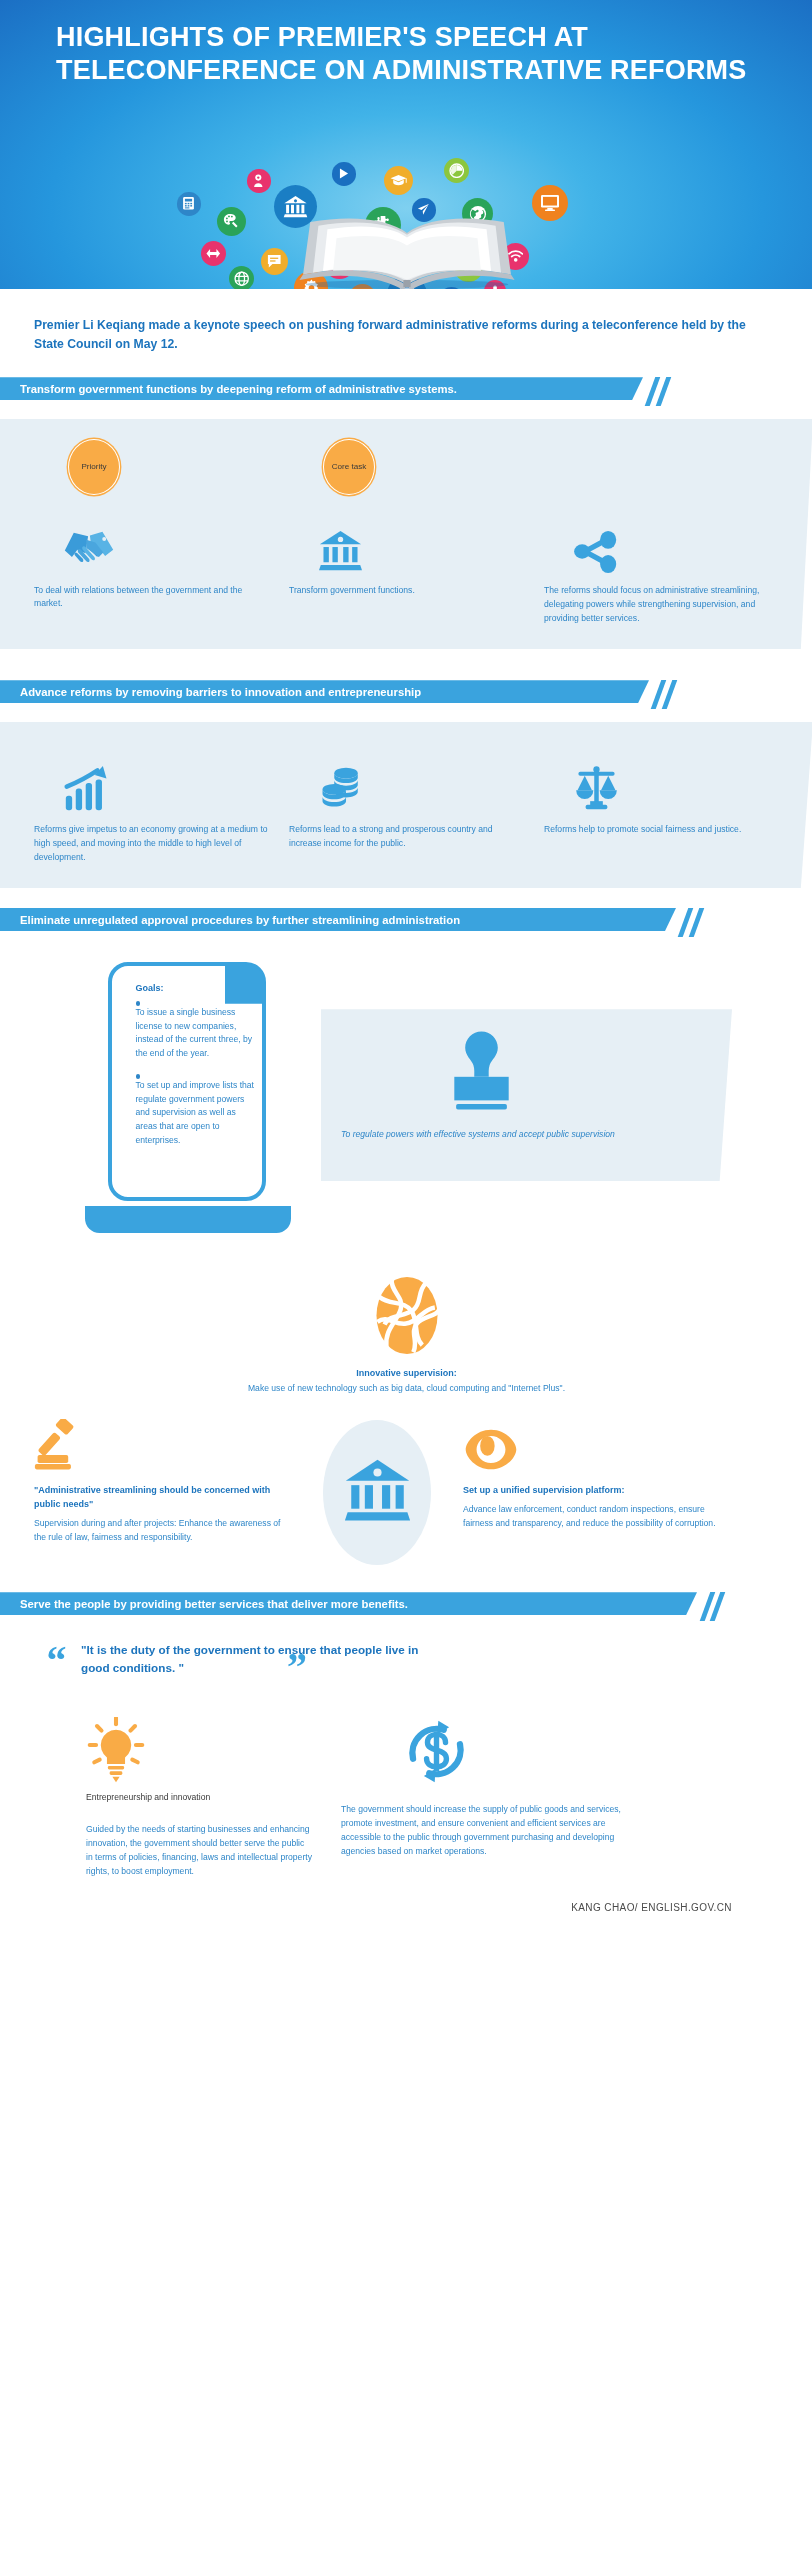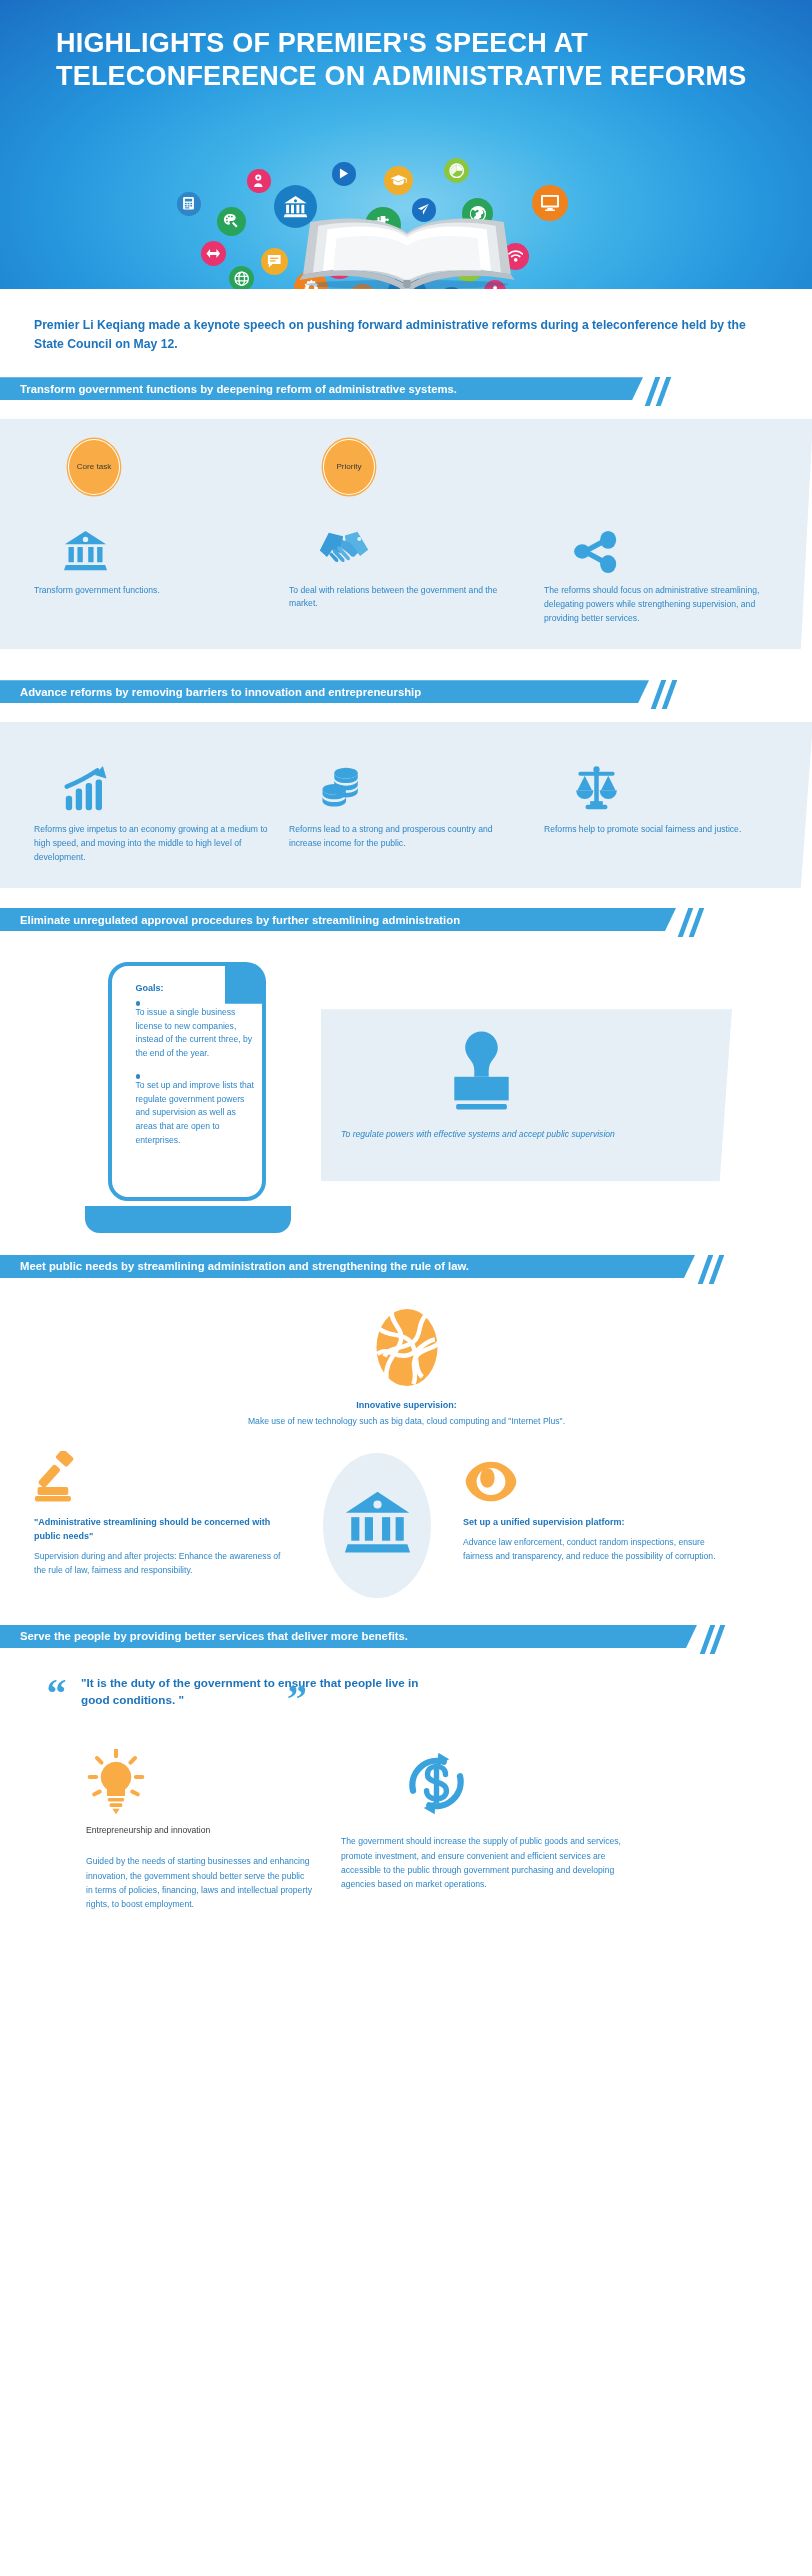--- a/index.html
+++ b/index.html
@@ -13,21 +13,21 @@
 
   
   .hero {
     position: relative;
     height: 289px;
     background: radial-gradient(ellipse at 50% 72%, #7fd0f0 0%, #41b3e8 32%, #2596dd 62%, #1b6fc4 100%);
     overflow: hidden;
   }
   .hero-title {
     position: absolute;
-    left: 56px; top: 27px;
+    left: 56px; top: 21px;
     width: 714px;
     color: #ffffff;
     font-size: 27px;
     font-weight: bold;
     line-height: 1.22;
     letter-spacing: 0.2px;
     text-transform: uppercase;
   }
   .icon-cloud { position: absolute; left: 0; top: 108px; width: 813px; height: 126px; }
   .ic {
@@ -398,20 +398,39 @@
   <div class="intro">Premier Li Keqiang made a keynote speech on pushing forward administrative reforms during a teleconference held by the State Council on May 12.</div>
 
   <div class="bar-wrap">
     <div class="bar" style="width:643px;">Transform government functions by deepening reform of administrative systems.</div>
     <div class="slash" style="left:650px;"></div>
     <div class="slash" style="left:661px;"></div>
   </div>
 
   <div class="panel">
     <div class="cols">
+      <div class="col">
+        <div class="badge">
+            <span>Priority</span>
+          </div>
+        <div class="ficon">
+          <svg width="52" height="43" viewBox="0 0 58 48">
+              <path d="M30 6l14-4 12 20-9 7-7-9-8 3z" fill="#58b3e5"></path>
+              <circle cx="46" cy="10" r="2.2" fill="#e6eff5"></circle>
+              <path d="M28 7L12 3 2 23l8 7 6-8 9 4z" fill="#3a9bd9"></path>
+              <path d="M16 26c-2-2-4 0-3 2l6 7c2 2 5 0 3-3z" fill="#3a9bd9"></path>
+              <path d="M20 22c-2-2-5 0-3 3l9 10c2 2 5 0 3-3z" fill="#4aa6de"></path>
+              <path d="M25 19c-2-2-5 0-3 3l10 11c2 2 5 0 3-3z" fill="#58b3e5"></path>
+              <path d="M31 17c-2-2-5 0-3 3l9 9c2 2 5-1 3-3z" fill="#3a9bd9"></path>
+              <path d="M26 11l10 3 9 11-5 5-14-10z" fill="#4aa6de"></path>
+            </svg>
+        </div>
+        <div class="cap">To deal with relations between the government and the market.</div>
+      </div>
+
       <div class="col">
         <div class="badge">
             <span>Core task</span>
           </div>
         <div class="ficon">
           <svg width="45" height="43" viewBox="0 0 50 48">
               <path d="M25 1L2 16h46z" fill="#3aa3de"></path>
               <circle cx="25" cy="10.5" r="3" fill="#e6eff5"></circle>
               <g fill="#3aa3de">
                 <rect x="6" y="19" width="6" height="17"></rect>
@@ -419,39 +438,20 @@
                 <rect x="28" y="19" width="6" height="17"></rect>
                 <rect x="38" y="19" width="6" height="17"></rect>
               </g>
               <path d="M3 39h44l2 6H1z" fill="#3aa3de"></path>
             </svg>
         </div>
         <div class="cap">Transform government functions.</div>
       </div>
 
       <div class="col">
-        <div class="badge">
-            <span>Priority</span>
-          </div>
-        <div class="ficon">
-          <svg width="52" height="43" viewBox="0 0 58 48">
-              <path d="M30 6l14-4 12 20-9 7-7-9-8 3z" fill="#58b3e5"></path>
-              <circle cx="46" cy="10" r="2.2" fill="#e6eff5"></circle>
-              <path d="M28 7L12 3 2 23l8 7 6-8 9 4z" fill="#3a9bd9"></path>
-              <path d="M16 26c-2-2-4 0-3 2l6 7c2 2 5 0 3-3z" fill="#3a9bd9"></path>
-              <path d="M20 22c-2-2-5 0-3 3l9 10c2 2 5 0 3-3z" fill="#4aa6de"></path>
-              <path d="M25 19c-2-2-5 0-3 3l10 11c2 2 5 0 3-3z" fill="#58b3e5"></path>
-              <path d="M31 17c-2-2-5 0-3 3l9 9c2 2 5-1 3-3z" fill="#3a9bd9"></path>
-              <path d="M26 11l10 3 9 11-5 5-14-10z" fill="#4aa6de"></path>
-            </svg>
-        </div>
-        <div class="cap">To deal with relations between the government and the market.</div>
-      </div>
-
-      <div class="col">
         <div class="badge-spacer"></div>
         <div class="ficon">
           <svg width="47" height="43" viewBox="0 0 52 48">
               <path d="M13 24l24-13M13 24l24 13" stroke="#3aa3de" stroke-width="6"></path>
               <ellipse cx="10" cy="24" rx="9" ry="8" fill="#3aa3de"></ellipse>
               <ellipse cx="39" cy="11" rx="9" ry="10" fill="#3aa3de"></ellipse>
               <ellipse cx="39" cy="38" rx="9" ry="10" fill="#3aa3de"></ellipse>
             </svg>
         </div>
         <div class="cap">The reforms should focus on administrative streamlining, delegating powers while strengthening supervision, and providing better services.</div>
@@ -549,25 +549,20 @@
           </div>
           <div class="goal-item">
             <div class="goal-dot"></div>
             <div class="goal-txt">To set up and improve lists that regulate government powers and supervision as well as areas that are open to enterprises.</div>
           </div>
         </div>
       </div>
     </div>
   </div>
 
-  <div class="bar-wrap" style="margin-top:3.6px;">
-    <div class="bar" style="width:695px;">Meet public needs by streamlining administration and strengthening the rule of law.</div>
-    <div class="slash" style="left:703px;"></div>
-    <div class="slash" style="left:714px;"></div>
-  </div>
 
   <div class="sec4">
     <div class="sec4-top">
       <div style="display:flex;justify-content:center;">
         <div>
           <svg width="70" height="81" viewBox="0 0 78 90">
             <ellipse cx="39" cy="45" rx="34" ry="43" fill="#f9ab46"></ellipse>
             <g stroke="#ffffff" stroke-width="5" fill="none">
               <path d="M8 24c12 10 28 4 36 16s2 28 12 38"></path>
               <path d="M22 4c-2 14 14 20 10 34S14 60 16 80"></path>
@@ -673,16 +668,17 @@
             <path d="M64 28a27 27 0 0 1-34 32" stroke="#3aa3de" stroke-width="7" fill="none" stroke-linecap="round"></path>
             <path d="M36 70l-12-7 13-8z" fill="#3aa3de"></path>
             <path d="M38 14v44" stroke="#3aa3de" stroke-width="6"></path>
             <path d="M48 26c0-6-5-9-10-9s-10 3-10 9c0 11 21 6 21 18 0 6-5 9-11 9s-11-3-11-9" stroke="#3aa3de" stroke-width="6" fill="none" stroke-linecap="round"></path>
           </svg>
         </div>
         <div class="s5-bd">The government should increase the supply of public goods and services, promote investment, and ensure convenient and efficient services are accessible to the public through government purchasing and developing agencies based on market operations.</div>
       </div>
     </div>
 
+    <div class="credit">KANG CHAO/ ENGLISH.GOV.CN</div>
   </div>
 
 </div>
 
 
 </body></html>

